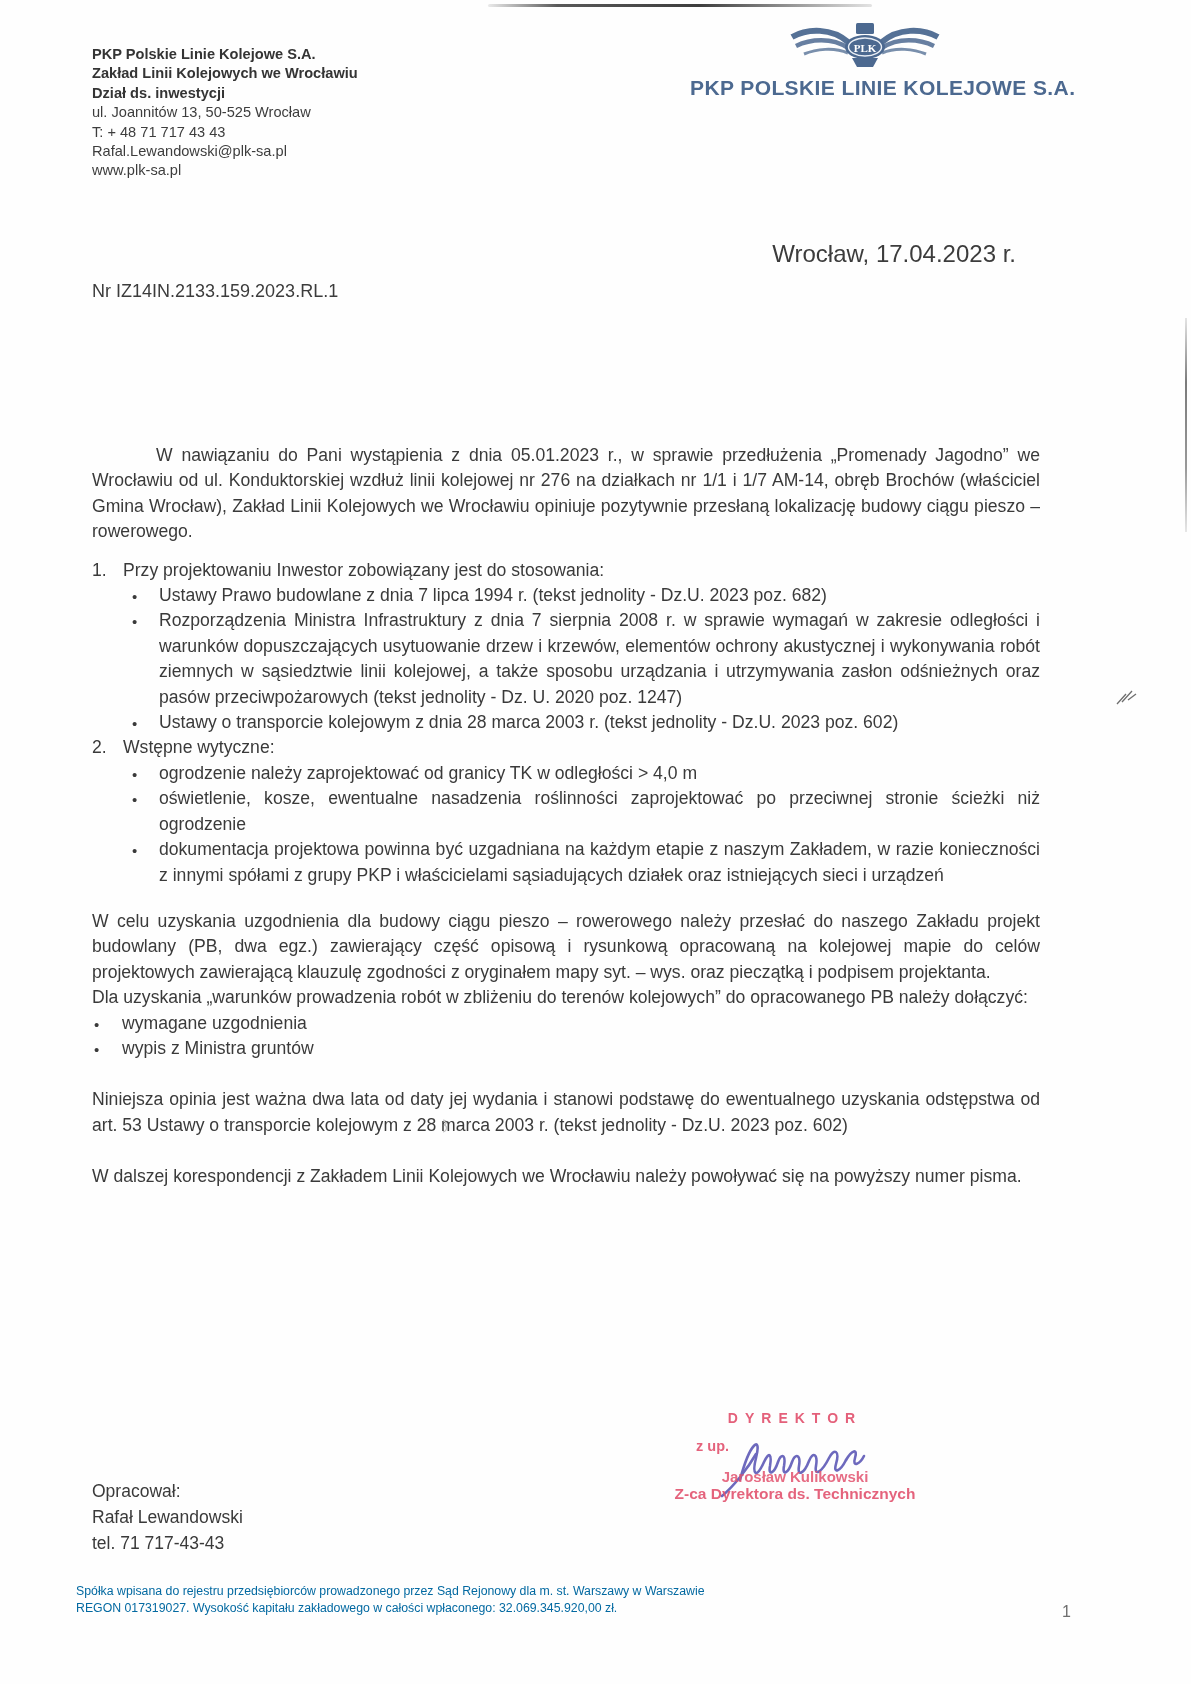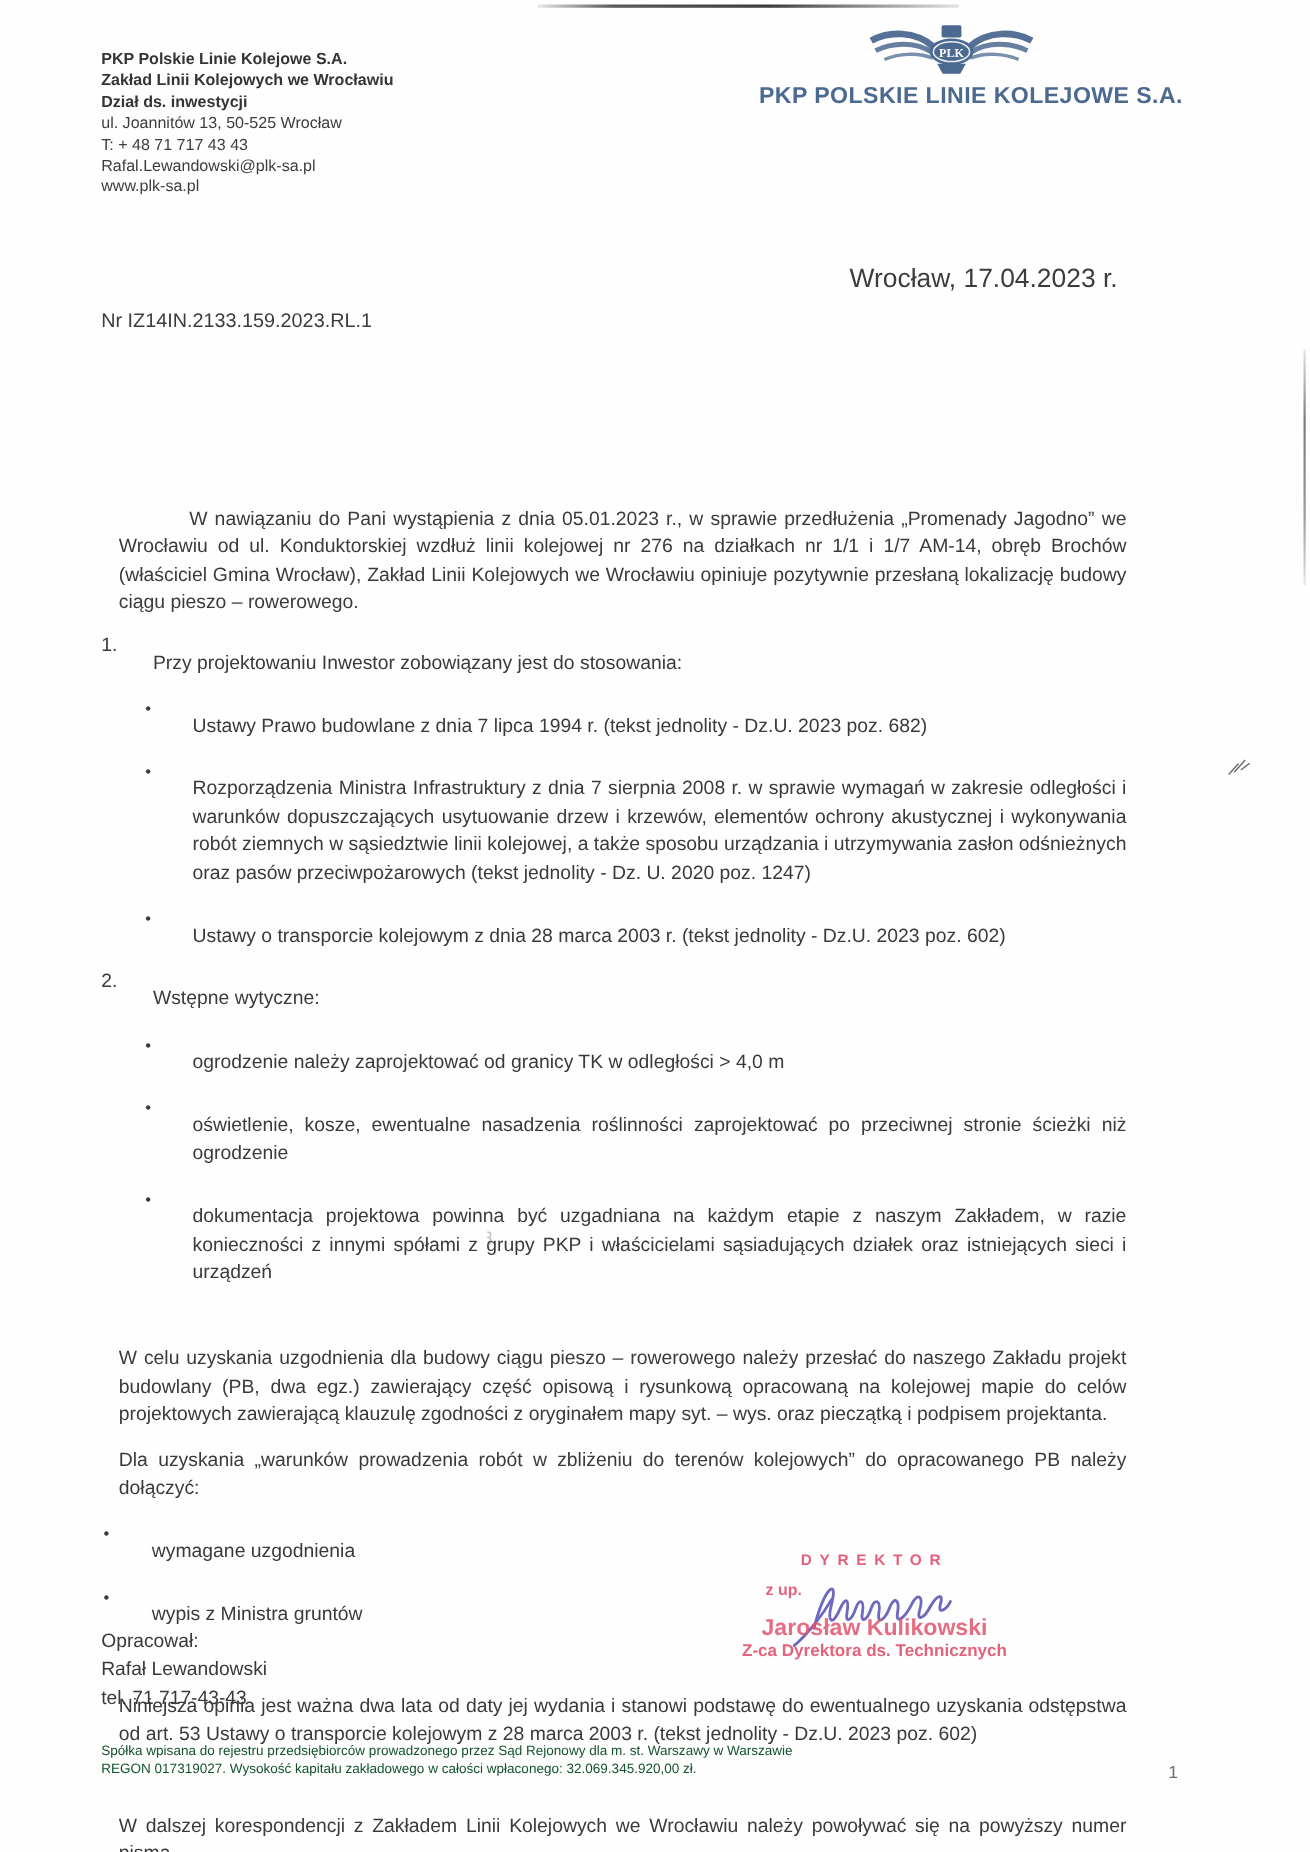--- a/index.html
+++ b/index.html
@@ -23,47 +23,47 @@
   
   .logo{left:690px;top:22px;width:350px;text-align:right;color:#4c6990;}
   .logo .emblem{display:block;margin:0 auto 2px auto;}
   .logo .wordmark{font-size:21px;font-weight:700;letter-spacing:.4px;color:#4c6990;white-space:nowrap;}
 
   .dateline{left:640px;top:240px;width:376px;text-align:right;font-size:24px;color:#3c3c3c;}
   .refline{left:92px;top:281px;font-size:18px;color:#3c3c3c;}
 
   
   .bodytext{left:92px;top:443px;width:948px;font-size:17.6px;line-height:25.4px;text-align:justify;color:#3a3a3a;}
-  .bodytext p{margin:16px;}
+  .bodytext p{margin:0;}
   .p1{text-indent:64px;margin-bottom:13px !important;}
   .olist{margin:0;}
   .oitem{display:flex;}
   .onum{flex:0 0 31px;}
   .ocontent{flex:1;}
   .bitem{display:flex;}
   .bitem .bullet{flex:0 0 27px;margin-left:9px;text-align:left;font-size:15px;transform:translateY(1px);}
   .bitem .btxt{flex:1;text-align:justify;}
   .gap-md{height:21px;}
   .gap-lg{height:26px;}
   .bitem2{display:flex;}
   .bitem2 .bullet{flex:0 0 28px;margin-left:2px;font-size:15px;transform:translateY(1px);}
 
   
   .stamp{left:660px;top:1410px;width:270px;text-align:center;color:#e2536f;}
   .stamp .title{font-size:14px;font-weight:700;letter-spacing:7px;opacity:.92;}
   .stamp .zup{position:absolute;left:36px;top:28px;font-size:14.5px;font-weight:700;opacity:.9;}
-  .stamp .name{margin-top:42px;font-size:21px;font-weight:700;opacity:.85;}
+  .stamp .name{margin-top:42px;font-size:15px;font-weight:700;opacity:.85;}
   .stamp .pos{font-size:15.5px;font-weight:700;opacity:.9;}
   .signature{position:absolute;left:52px;top:18px;}
 
   
   .prepared{left:92px;top:1478px;font-size:17.5px;line-height:26px;color:#3a3a3a;}
 
   
-  .footer{left:92px;top:1583px;font-size:12.3px;line-height:16.8px;color:#14532d;}
+  .footer{left:76px;top:1583px;font-size:12.3px;line-height:16.8px;color:#0369a1;}
   .pagenum{left:1062px;top:1603px;font-size:16px;color:#6f6f6f;}
 
   .penmark{left:1114px;top:688px;}
   .tinymark{left:440px;top:1118px;opacity:.55;}
 </style>
 </head>
 <body>
 
 <div class="abs scan-top"></div>
 <div class="abs scan-right"></div>

